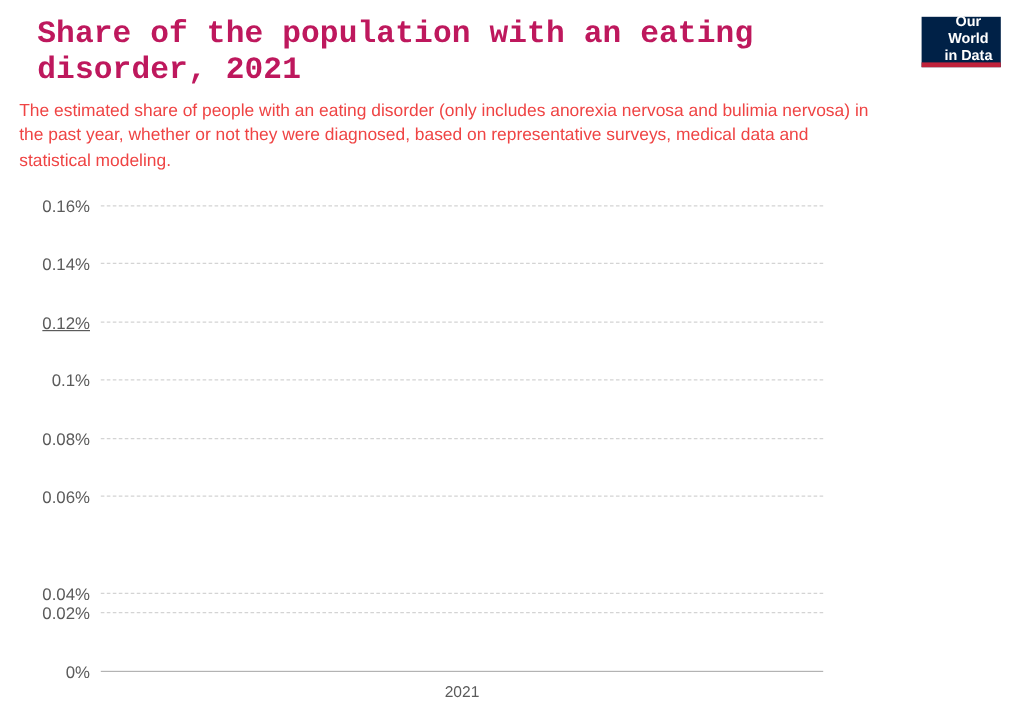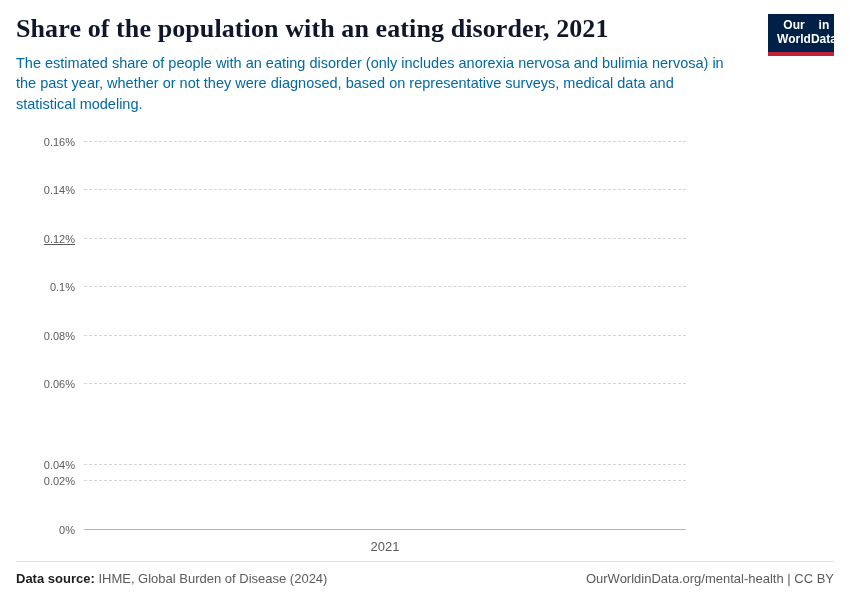--- a/index.html
+++ b/index.html
@@ -20,53 +20,53 @@
     height: 600px;
     box-sizing: border-box;
     padding: 14px 16px 0 16px;
   }
 
   
   .header {
     position: relative;
   }
   .chart-title {
-    font-family: Liberation Serif, serif;
+    font-family: Liberation Mono, monospace;
     font-size: 26px;
     font-weight: 700;
     line-height: 1.15;
-    color: #0f172a;
-    margin: 0 0 9px 0;
+    color: #be185d;
+    margin: 0 0 9px 15px;
     letter-spacing: 0.1px;
     max-width: 740px;
   }
   .chart-subtitle {
     font-size: 14.5px;
     line-height: 1.42;
-    color: #0369a1;
+    color: #ef4444;
     max-width: 720px;
     margin: 0;
     font-weight: 400;
   }
 
   
   .owid-logo {
     position: absolute;
     top: 0px;
     right: 0px;
     width: 66px;
     height: 42px;
     background: #002147;
     color: #ffffff;
     font-family: "Liberation Sans", sans-serif;
     font-weight: 700;
     font-size: 12px;
     line-height: 1.15;
     display: flex;
-    flex-direction: row;
+    flex-direction: column;
     align-items: center;
     justify-content: center;
     border-bottom: 4px solid #c0223b;
     box-sizing: border-box;
     padding-left: 12px;
   }
   .owid-logo span {
     display: block;
     text-align: center;
   }
@@ -93,21 +93,21 @@
     border-top: 1px dashed #d4d4d4;
   }
   .gridline.axis-zero {
     border-top: 1px solid #b3b3b3;
   }
   .ytick {
     position: absolute;
     right: 100%;
     margin-right: 9px;
     transform: translateY(-50%);
-    font-size: 11px;
+    font-size: 14px;
     color: #5b5b5b;
     white-space: nowrap;
   }
   .xtick {
     position: absolute;
     top: 100%;
     margin-top: 10px;
     transform: translateX(-50%);
     font-size: 13px;
     color: #5b5b5b;
@@ -184,21 +184,14 @@
         <div class="gridline" style="top: 12.5%;">
           <div class="ytick" style="top: 0px;">0.14%</div>
         </div>
         <div class="gridline" style="top: 0%;">
           <div class="ytick" style="top: 0px;">0.16%</div>
         </div>
         <div class="xtick" style="left: 50%; bottom: 0px;">2021</div>
       </div>
   </div>
 
-  <div class="footer">
-    <div class="footer-left">
-      <b>Data source:</b>
-      <span>IHME, Global Burden of Disease (2024)</span>
-    </div>
-    <div class="footer-right">OurWorldinData.org/mental-health | CC BY</div>
-  </div>
 
 </div>
 
 </body></html>

